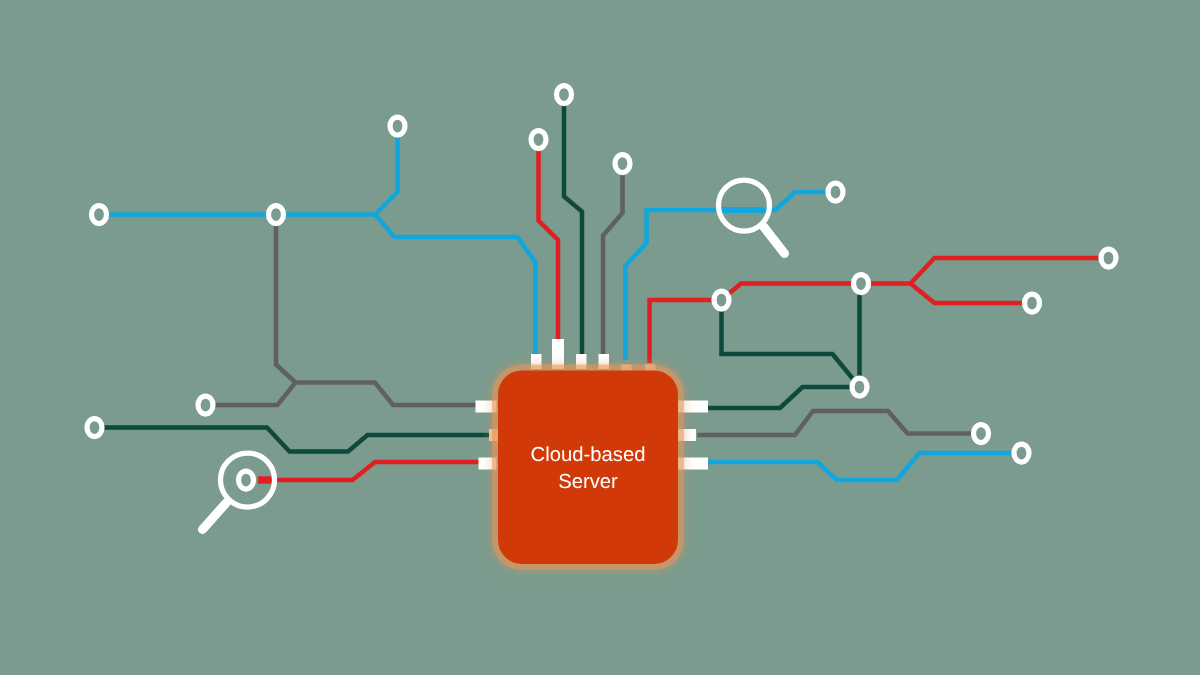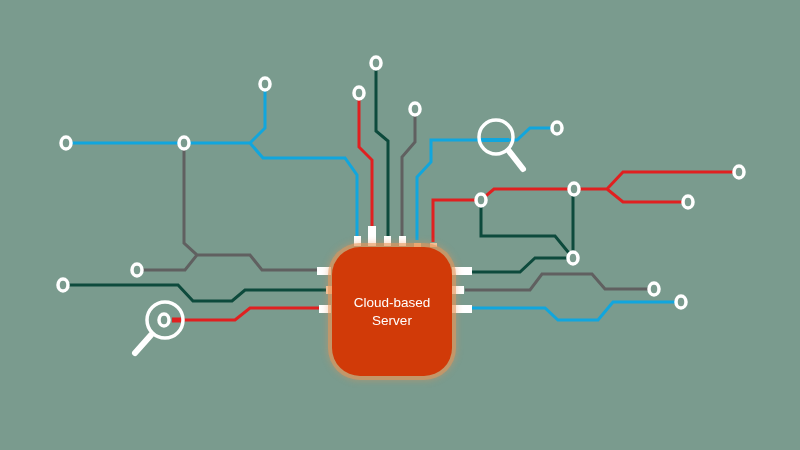--- a/index.html
+++ b/index.html
@@ -1,21 +1,21 @@
 <!DOCTYPE html>
 <html><head>
 <meta charset="utf-8">
 <style>
   html, body { margin: 0; padding: 0; }
   body { width: 800px; height: 450px; overflow: hidden; background: #7a9b8e; }
   #stage { position: relative; width: 800px; height: 450px; }
   svg { position: absolute; left: 0; top: 0; }
   .server-box {
     position: absolute; left: 332px; top: 247px; width: 120px; height: 129px;
-    background: #d13a08; border-radius: 28px;
+    background: #d13a08; border-radius: 16px;
     box-shadow: 0 0 0 4px rgba(230,150,90,0.55), 0 0 6px 5px rgba(230,150,90,0.35);
     display: flex; align-items: center; justify-content: center; text-align: center;
   }
   .server-label {
     color: #ffffff; font-family: "Liberation Sans", sans-serif; font-size: 13.5px;
     line-height: 18px; white-space: pre-line;
   }
 </style>
 </head>
 <body>

